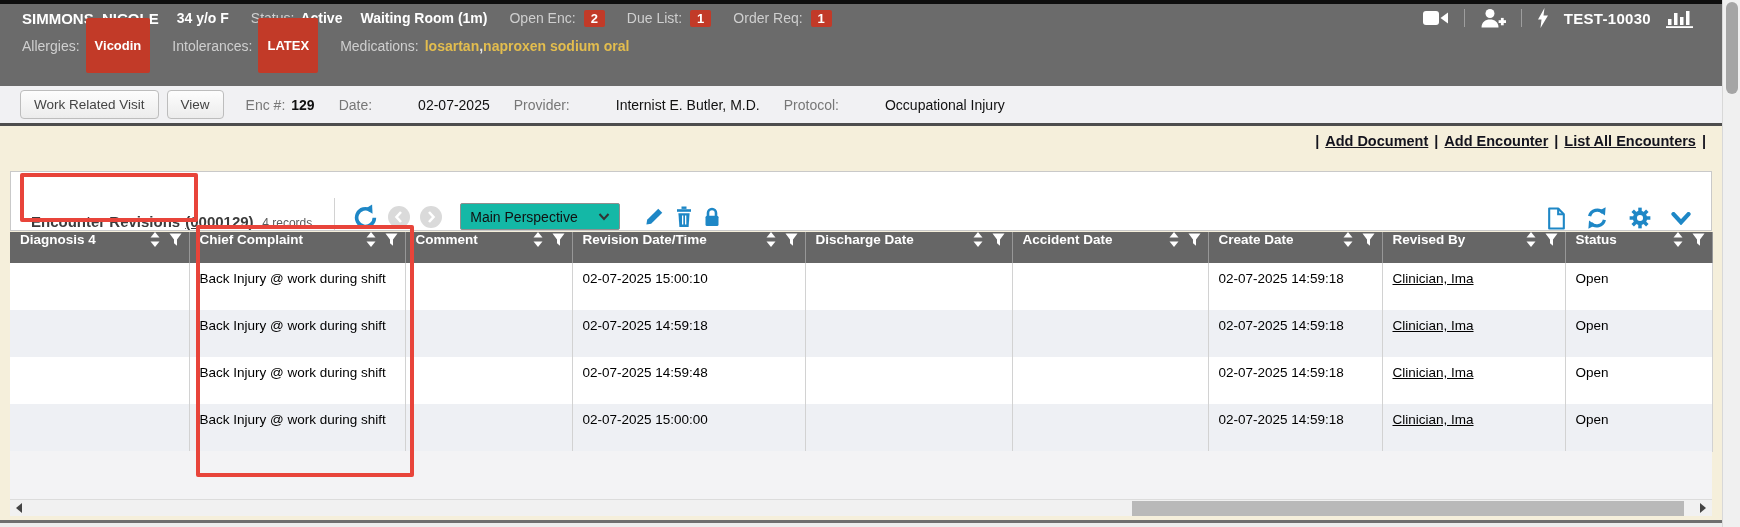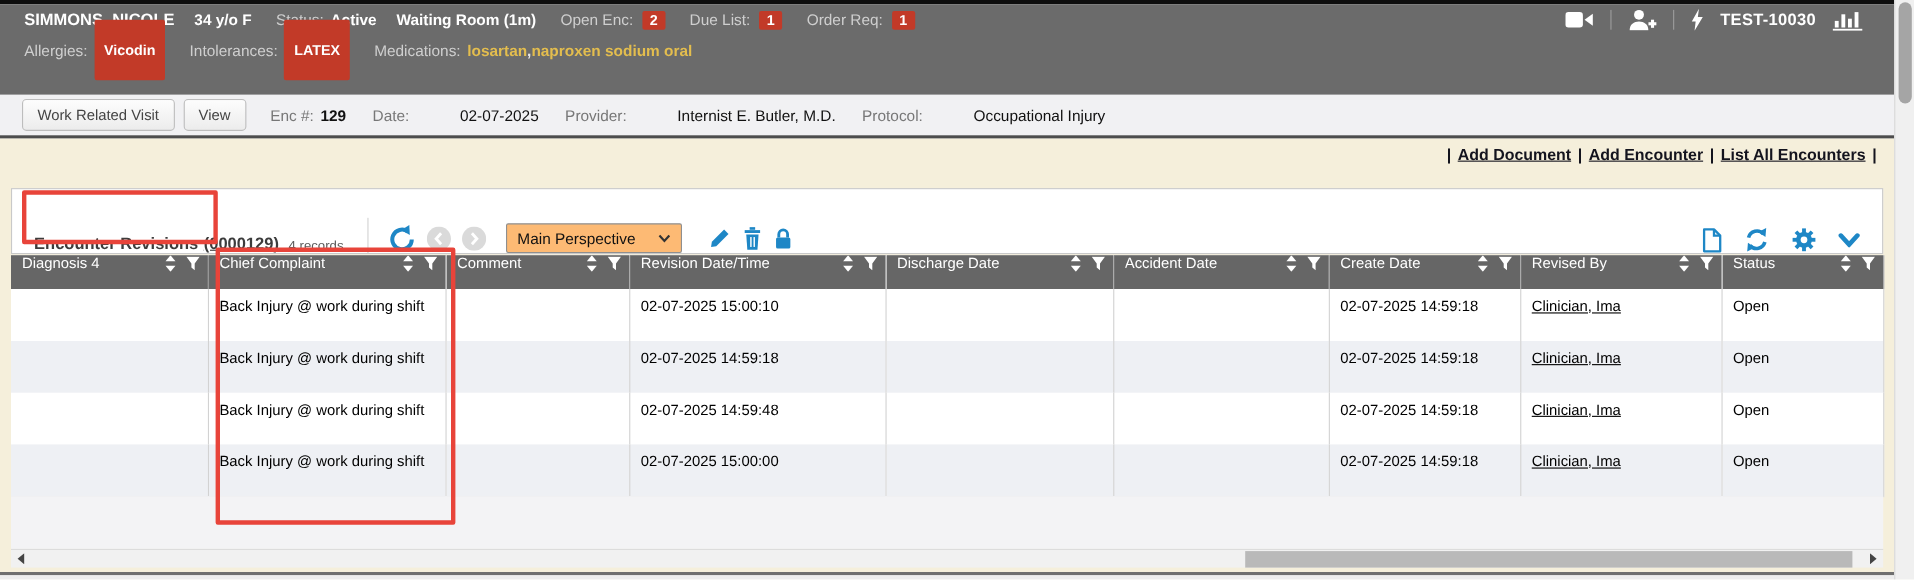--- a/index.html
+++ b/index.html
@@ -45,29 +45,29 @@
 
   
   .grid-toolbar { position:absolute; left:10px; top:171px; width:1702px; height:60px; background:#fff;
                   border:1px solid #c9c9c9; display:flex; align-items:flex-end; padding:0 20px; }
   .gt-title { font-size:15px; font-weight:bold; color:#3c3c3c; white-space:nowrap; }
   .gt-chartid { font-size:15px; font-weight:bold; color:#3c3c3c; text-decoration:underline; margin-left:5px; }
   .gt-records { font-size:12px; color:#5a5a5a; margin-left:2px; }
   .gt-divider { width:1px; height:32px; background:#d2d2d2; margin:0 18px 0 22px; }
   .gt-icons { display:flex; align-items:center; gap:10px; }
   .nav-circle { width:22px; height:22px; border-radius:50%; }
-  .perspective-select { width:160px; height:27px; background:#fdba74; border:1px solid #8f8f8f; border-radius:2px;
+  .perspective-select { width:160px; height:27px; background:#14b8a6; border:1px solid #8f8f8f; border-radius:2px;
                         display:flex; align-items:center; justify-content:space-between; padding:0 9px; margin:0 14px 0 8px;
                         font-size:14px; color:#111; cursor:pointer; }
   .gt-right { margin-left:auto; display:flex; align-items:center; gap:19px; }
 
   
   .grid-table { position:absolute; left:10px; top:232px; width:1702px; border-collapse:collapse; table-layout:fixed;
                 background:#fff; }
-  .grid-table th { background:#666; color:#fff; font-weight:normal; font-size:13.5px; height:30px; text-align:left;
+  .grid-table th { background:#666; color:#fff; font-weight:bold; font-size:13.5px; height:30px; text-align:left;
                    padding:0 7px 16px 10px; border-right:1px solid #979797; overflow:hidden; white-space:nowrap; }
   .th-inner { display:flex; align-items:center; }
   .th-label { flex:1 1 auto; overflow:hidden; }
   .th-icons { display:flex; align-items:center; gap:9px; margin-left:4px; flex:0 0 auto; }
   .grid-table td { font-size:13.5px; color:#000; vertical-align:top; padding:7px 8px 0 10px; border-right:1px solid #d2d2d2;
                    height:47px; line-height:1.3; overflow:hidden; }
   .grid-table tr.row-even td { background:#eef0f4; }
   .grid-table tr.row-odd td { background:#ffffff; }
   .grid-table tbody { border-bottom:1px solid #cfcfcf; }
   .cell-link { color:#000; text-decoration:underline; cursor:pointer; }

